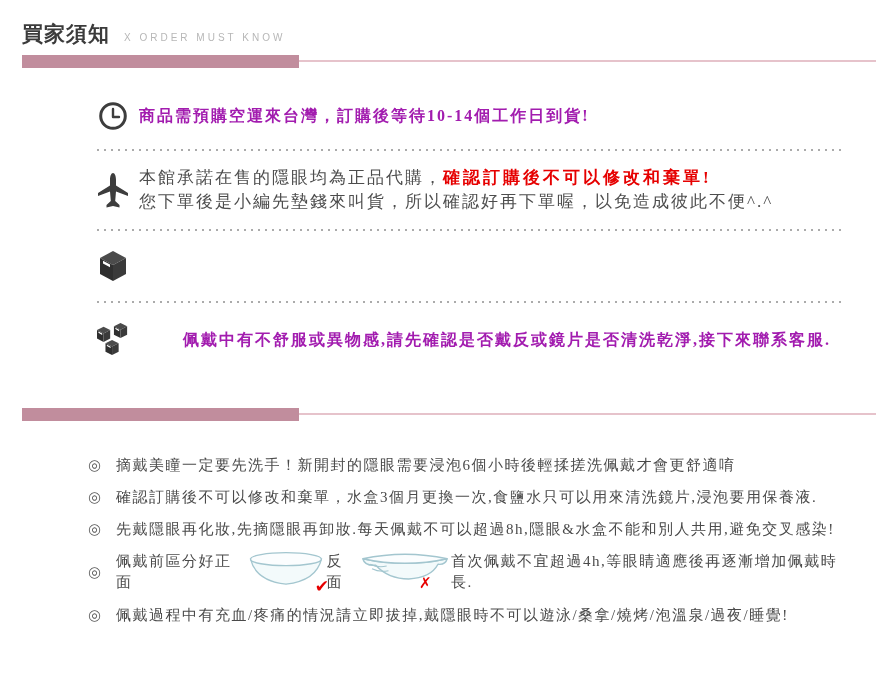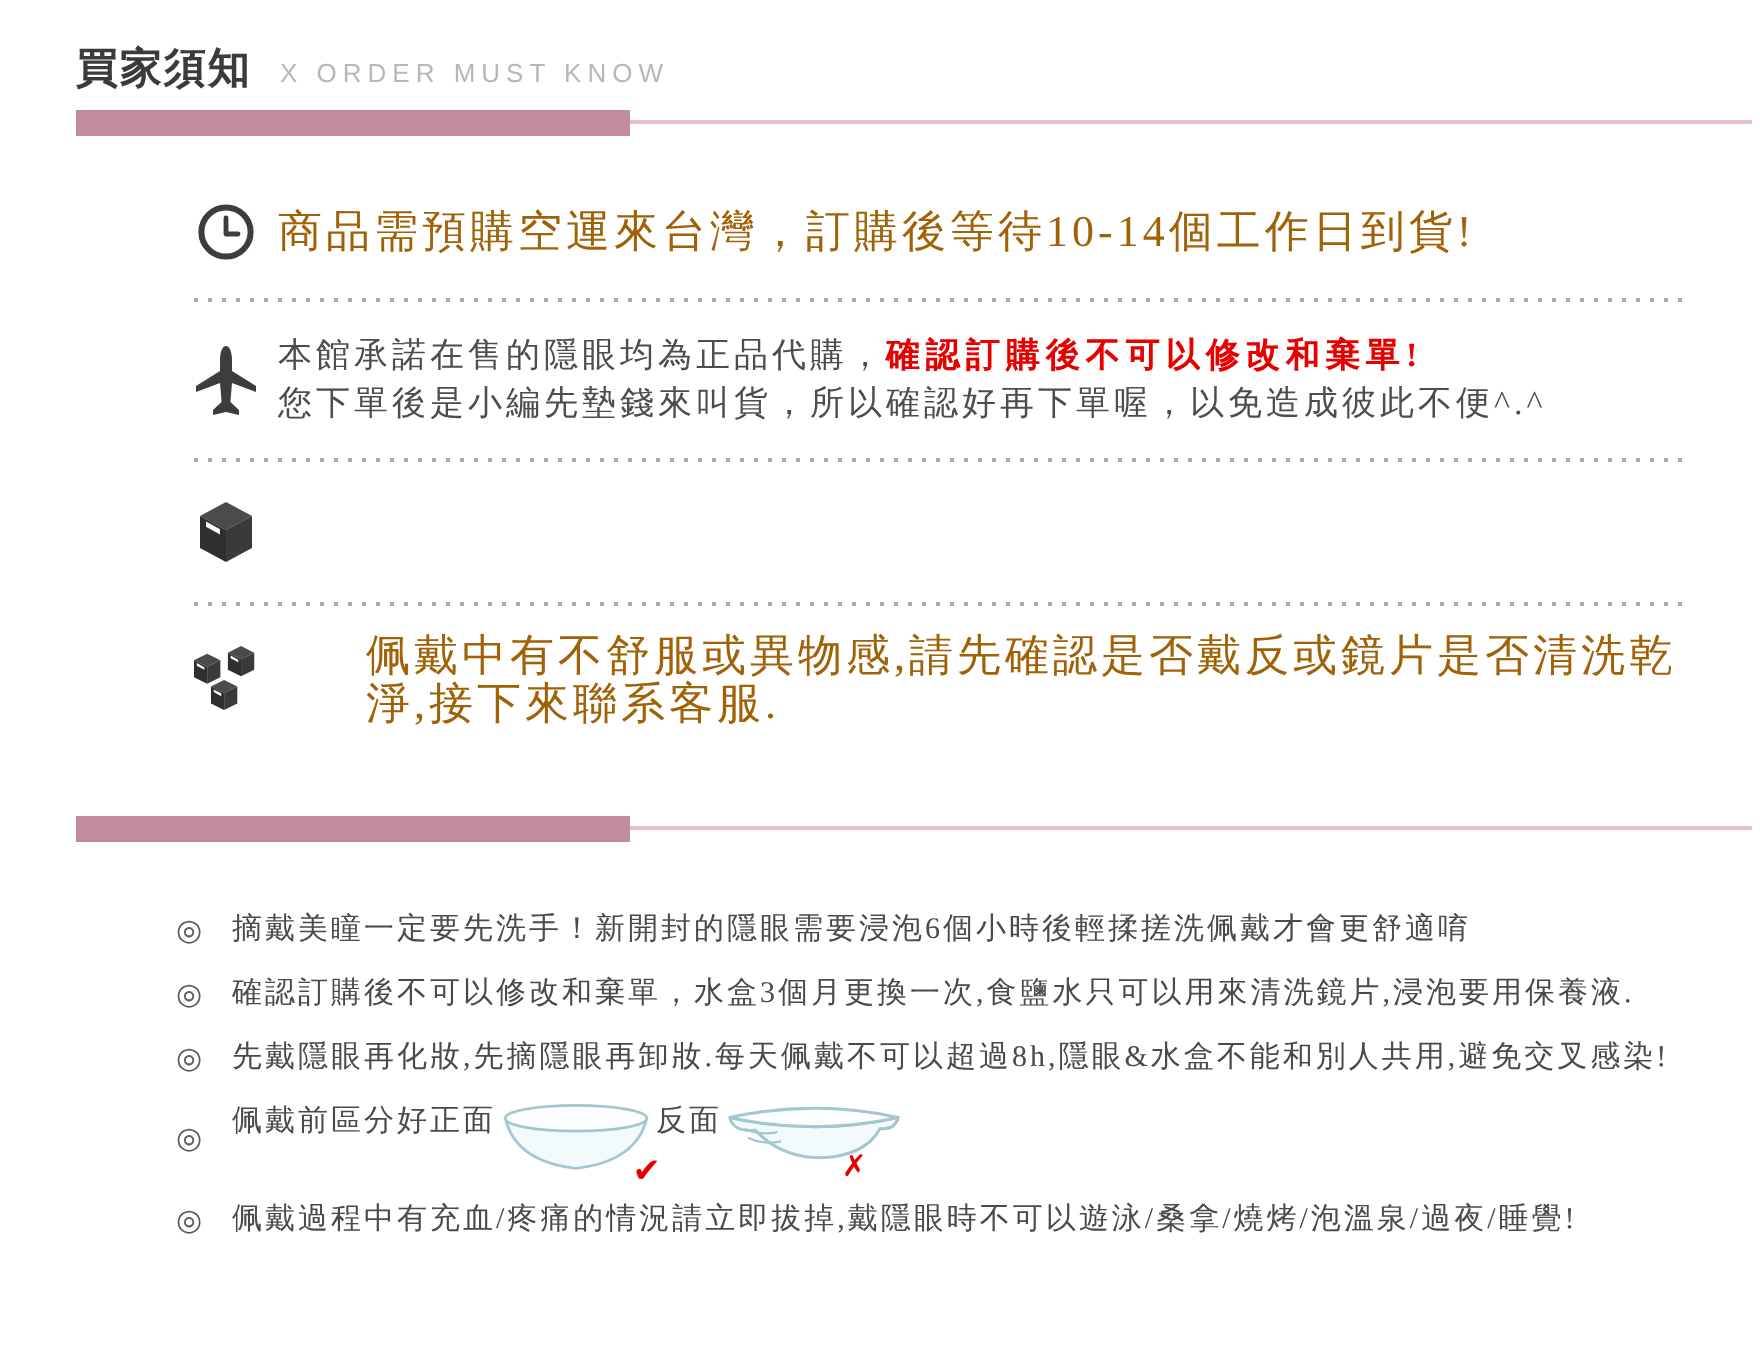--- a/index.html
+++ b/index.html
@@ -1,36 +1,36 @@
 <!DOCTYPE html>
 <html><head>
 <meta charset="utf-8">
 <style>
   html,body{margin:0;padding:0;background:#fff;}
   .page{position:relative;width:880px;height:679px;background:#ffffff;overflow:hidden;
         font-family:"Liberation Serif","DejaVu Serif",serif;color:#4d4d4d;}
 
   
-  .sec-header{padding-left:38px;}
+  .sec-header{padding-left:22px;}
   .sec1 .sec-header{padding-top:20px;}
   .sec2 .sec-header{padding-top:0;}
   .header-row{display:flex;align-items:baseline;gap:14px;}
   .sec-title{font-family:"Liberation Sans","DejaVu Sans",sans-serif;font-weight:700;
              font-size:21px;color:#3b3b3b;letter-spacing:1px;}
-  .sec-sub{font-family:"Liberation Sans","DejaVu Sans",sans-serif;font-size:13px;
+  .sec-sub{font-family:"Liberation Sans","DejaVu Sans",sans-serif;font-size:10px;
            color:#b7b7b7;letter-spacing:3px;}
   .hbar{position:relative;margin-top:7px;height:13px;}
   .hbar-solid{position:absolute;left:0;top:0;width:277px;height:13px;background:#c18d9d;}
   .hbar-line{position:absolute;left:277px;right:4px;top:5px;height:2px;background:#e6c3cb;}
 
   
   .notice-list{margin:28px 32px 0 95px;}
   .nrow{display:flex;align-items:center;}
   .nicon{flex:0 0 36px;display:flex;justify-content:center;align-items:center;}
-  .ntext{margin:0 0 0 8px;font-size:22px;letter-spacing:2px;color:#a16207;line-height:24px;}
+  .ntext{margin:0 0 0 8px;font-size:16px;letter-spacing:2px;color:#a21caf;line-height:24px;font-weight:bold;}
   .ntext-block{margin-left:8px;}
   .ntext-block p{margin:0;font-size:17px;letter-spacing:2px;line-height:24px;color:#4d4d4d;}
   .red{color:#e60000;font-weight:700;letter-spacing:3px;}
   .dotsep{height:2px;margin:13px 2px;
           background-image:repeating-linear-gradient(to right,#ababab 0 2px,transparent 2px 7px);}
 
   
   .sec2{margin-top:44px;}
   .tips{margin:34px 26px 0 88px;}
   .tip{display:flex;align-items:flex-start;margin-bottom:11px;}
@@ -171,20 +171,21 @@
           </span>
           <span>反面</span>
           <span class="lens-wrap">
             <svg width="88" height="32" viewBox="0 0 96 34">
               <path d="M2 8 Q 4 16 16 15 Q 30 30 52 30 Q 76 29 84 14 Q 92 15 94 8 Q 48 18 2 8 Z" fill="#f3fafb" stroke="#a3c6cf" stroke-width="1.6" stroke-linejoin="round"></path>
               <path d="M2 8 Q 48 -2 94 8 Q 48 18 2 8 Z" fill="#fbfdfe" stroke="#a3c6cf" stroke-width="1.6"></path>
               <path d="M10 14 Q 18 18 28 16 M12 19 Q 20 23 30 21" fill="none" stroke="#a3c6cf" stroke-width="1.2"></path>
             </svg>
             <b class="mark mark-cross">✗</b>
           </span>
+          <span>首次佩戴不宜超過4h,等眼睛適應後再逐漸增加佩戴時長.</span>
         </p>
       </div>
 
       <div class="tip">
         <span class="bullet">◎</span>
         <p class="tip-text">佩戴過程中有充血/疼痛的情況請立即拔掉,戴隱眼時不可以遊泳/桑拿/燒烤/泡溫泉/過夜/睡覺!</p>
       </div>
 
     </div>
   </section>

